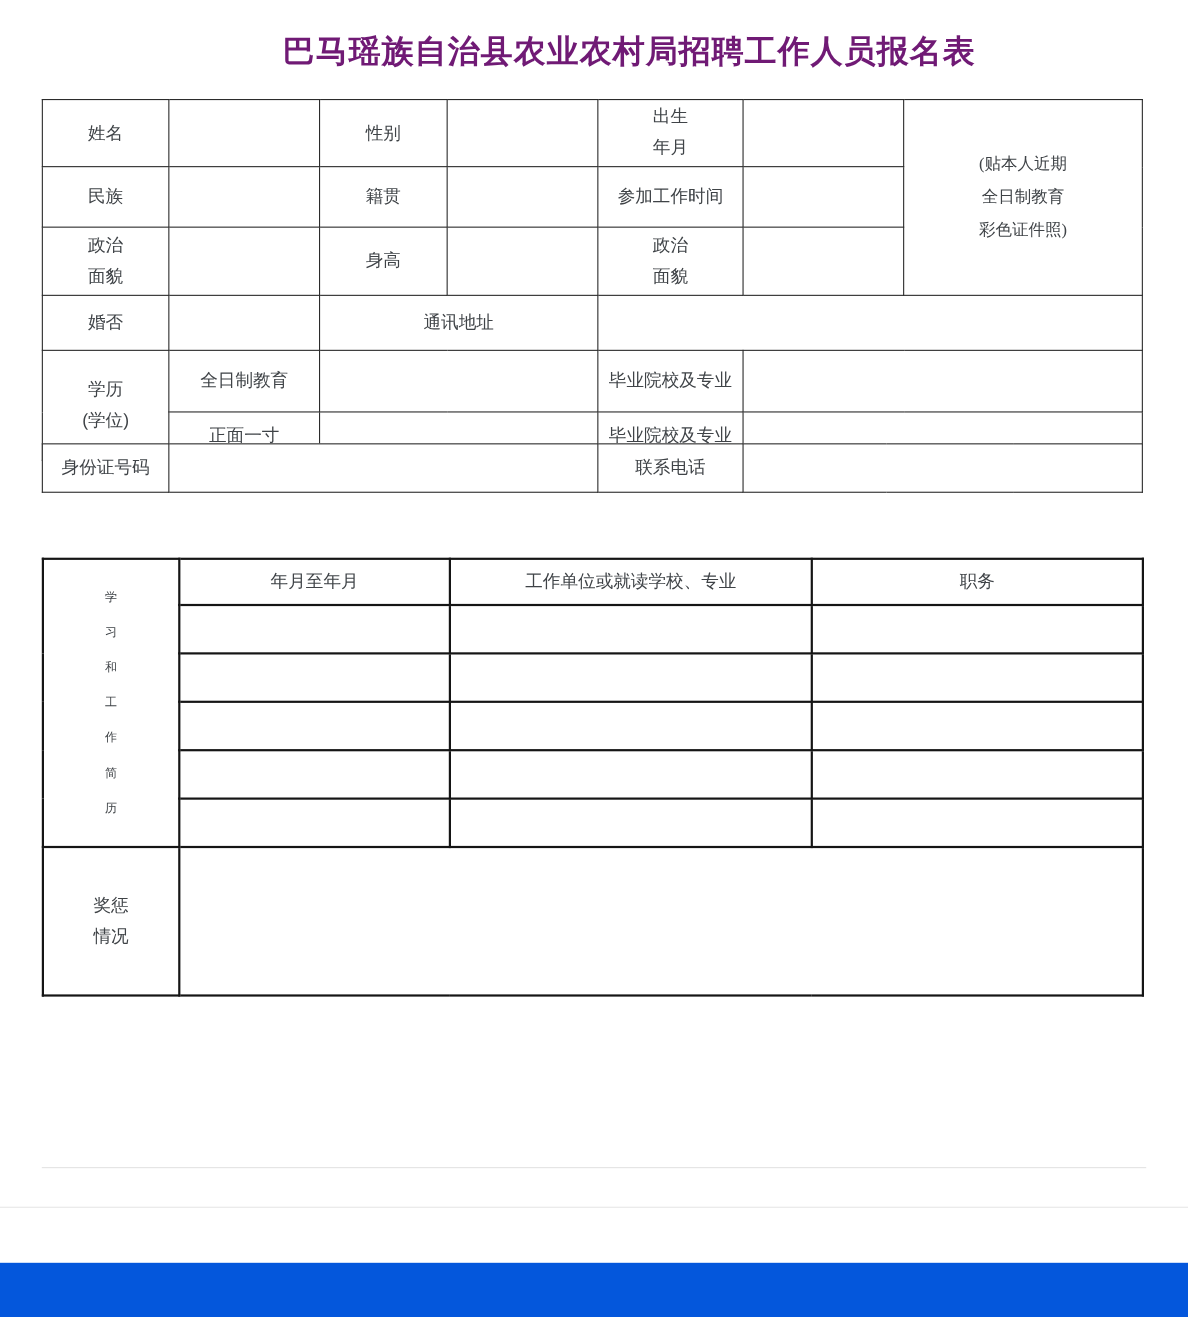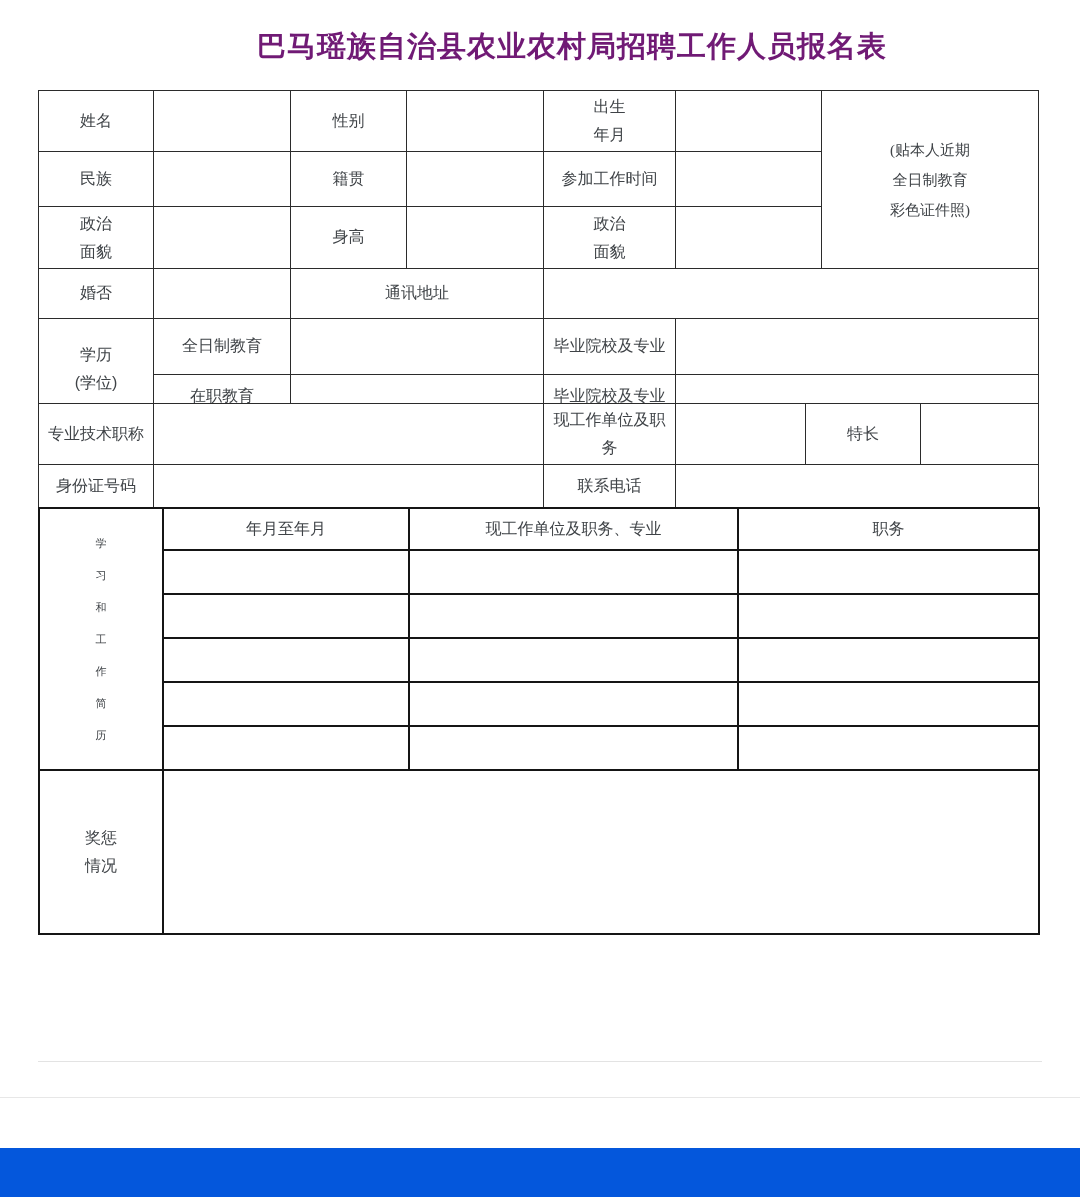--- a/index.html
+++ b/index.html
@@ -109,46 +109,38 @@
       <td rowspan="2" class="two-line">
         <span>学历</span>
         <span>(学位)</span>
       </td>
       <td>全日制教育</td>
       <td colspan="2"></td>
       <td>毕业院校及专业</td>
       <td colspan="2"></td>
     </tr>
     <tr style="height:44px">
-      <td>在职教育</td>
+      <td>正面一寸</td>
       <td colspan="2"></td>
       <td>毕业院校及专业</td>
       <td colspan="2"></td>
     </tr>
   </tbody>
     </table>
 
   <table class="t1b">
     <colgroup>
       <col style="width:115px">
         <col style="width:390px">
         <col style="width:132px">
       <col style="width:130px">
         <col style="width:115px">
         <col style="width:118px">
     </colgroup>
     <tbody>
-        <tr style="height:60px">
-      <td>专业技术职称</td>
-      <td></td>
-      <td><span class="wrap-unit">现工作单位及职务</span></td>
-      <td></td>
-      <td>特长</td>
-      <td></td>
-    </tr>
     <tr style="height:44px">
       <td>身份证号码</td>
       <td></td>
       <td>联系电话</td>
       <td colspan="3"></td>
     </tr>
   </tbody>
     </table>
 
   <table class="t2">
@@ -157,21 +149,21 @@
         <col style="width:246px">
         <col style="width:329px">
         <col style="width:301px">
     </colgroup>
     <tbody>
         <tr style="height:42px">
       <td rowspan="6">
         <span class="vertical-label">学习和工作简历</span>
       </td>
       <td>年月至年月</td>
-      <td>现工作单位及职务、专业</td>
+      <td>工作单位或就读学校、专业</td>
       <td>职务</td>
     </tr>
     <tr style="height:44px">
       <td></td>
       <td></td>
       <td></td>
     </tr>
     <tr style="height:44px">
       <td></td>
       <td></td>
@@ -185,21 +177,21 @@
     <tr style="height:44px">
       <td></td>
       <td></td>
       <td></td>
     </tr>
     <tr style="height:44px">
       <td></td>
       <td></td>
       <td></td>
     </tr>
-    <tr style="height:164px">
+    <tr style="height:135px">
       <td><span class="wrap2">奖惩情况</span></td>
       <td colspan="3"></td>
     </tr>
   </tbody>
     </table>
 
   <div class="divider divider-inner"></div>
   <div class="divider divider-full"></div>
   <div class="footer-bar" style="background: rgb(4, 87, 220);"></div>
 

